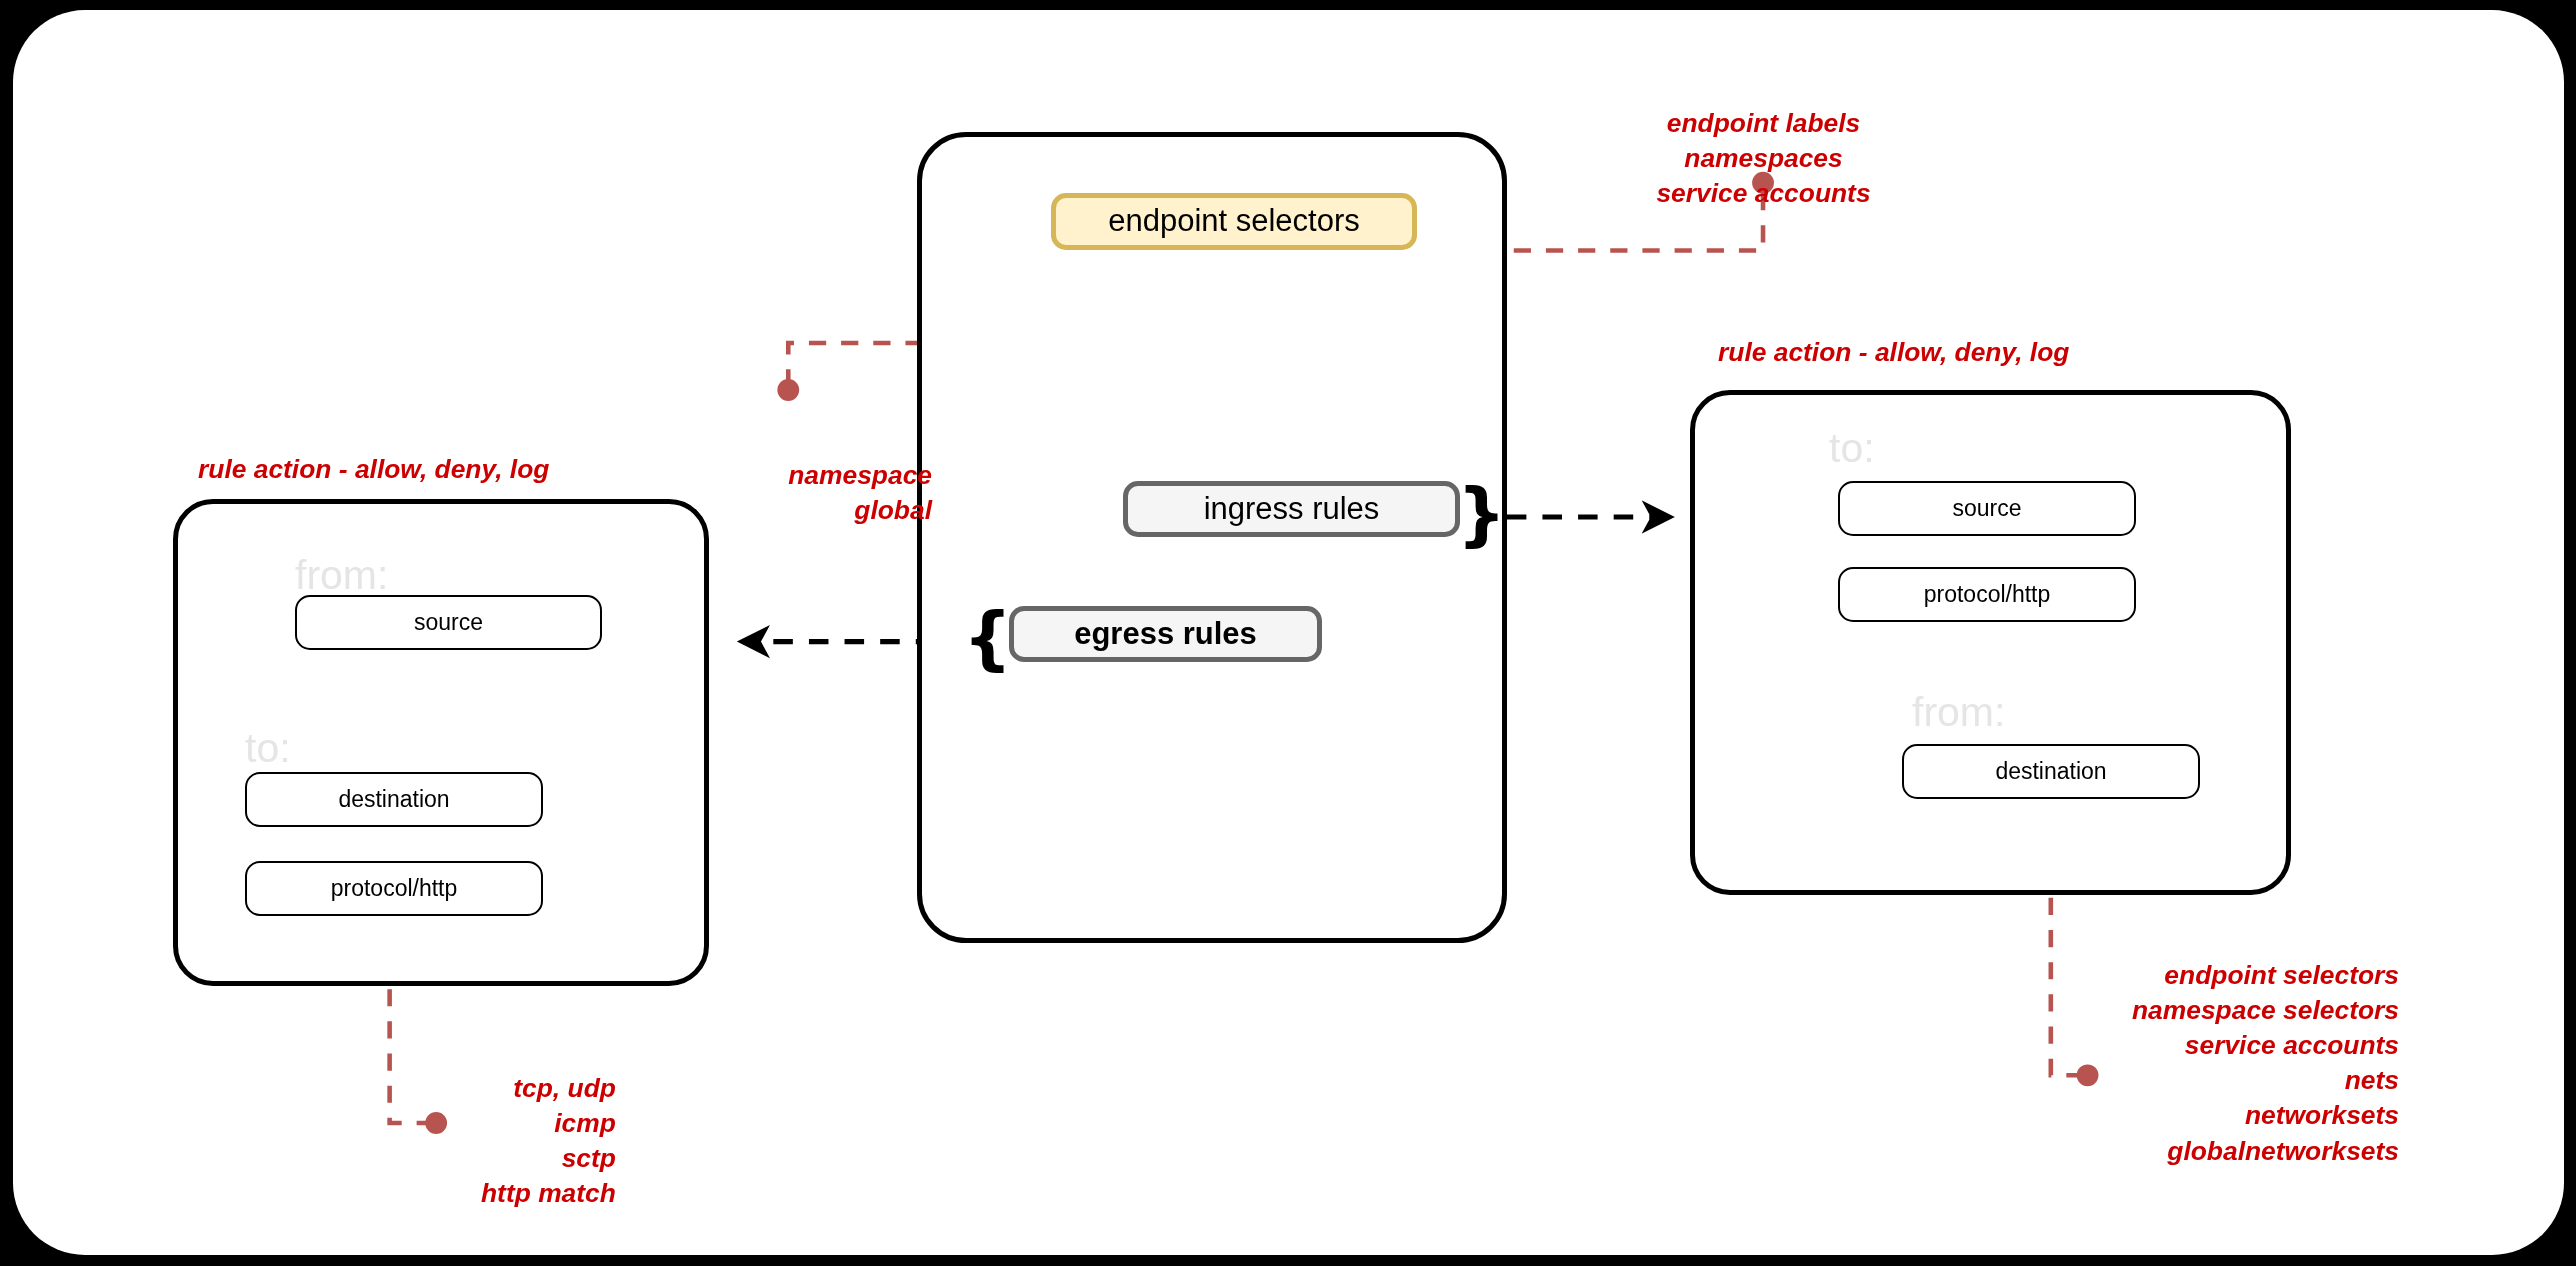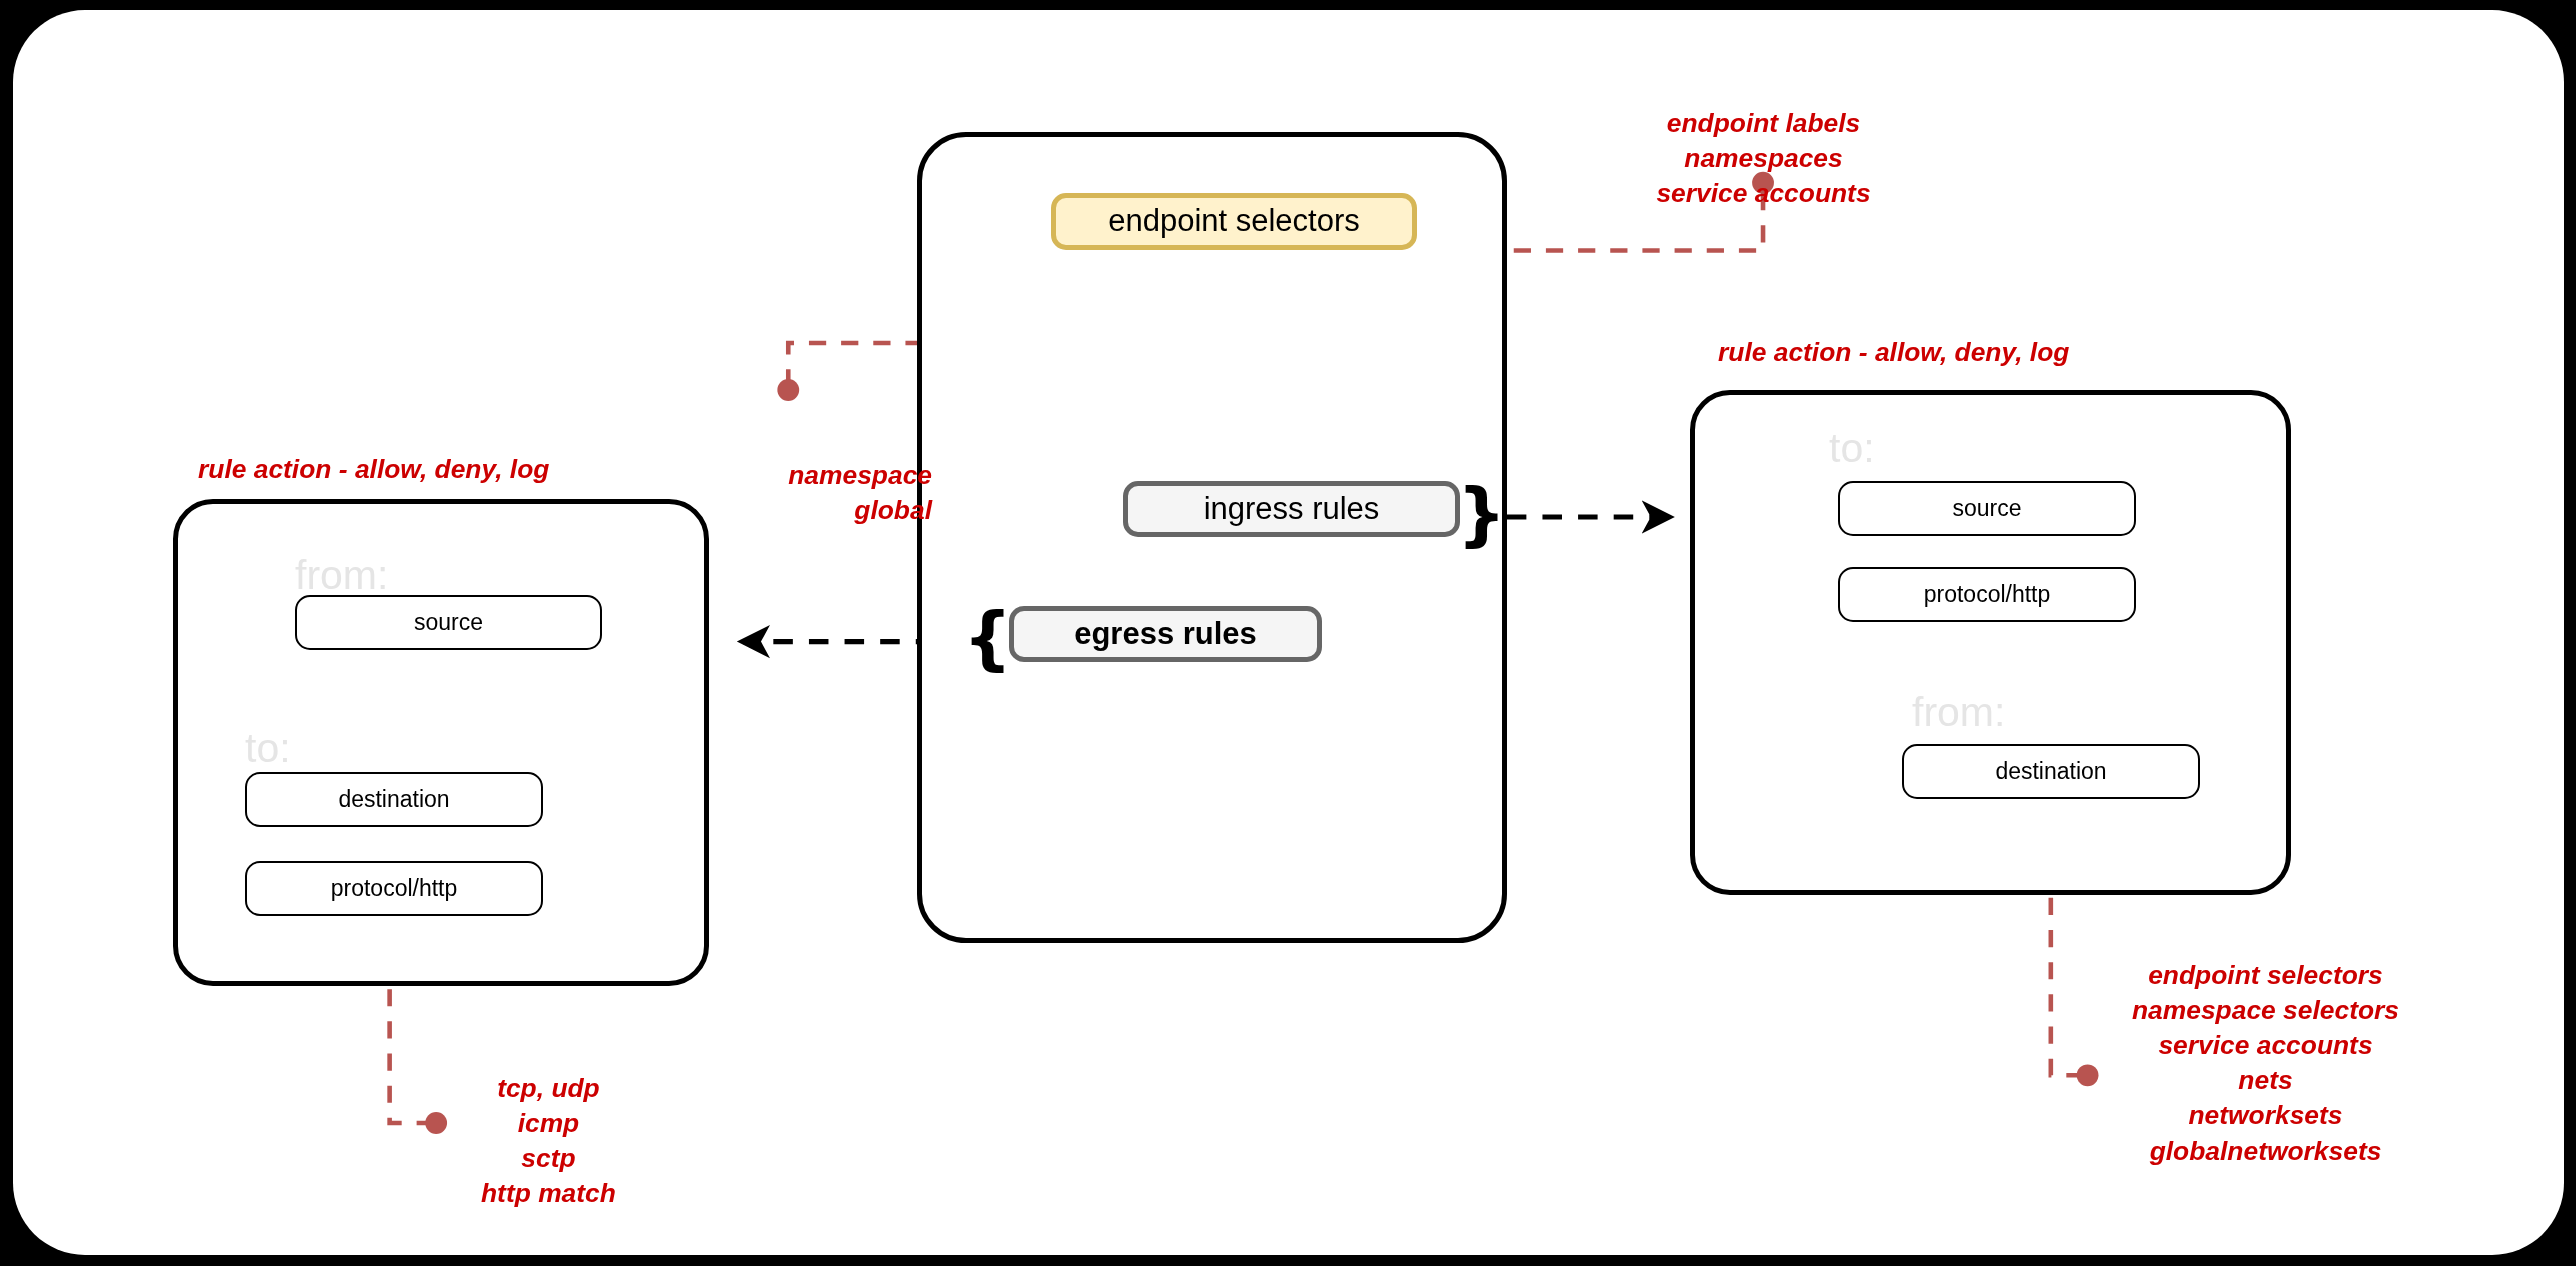--- a/index.html
+++ b/index.html
@@ -26,21 +26,21 @@
              font-size:31px;}
   .greybox{border:5.2px solid #666666;border-radius:15px;background:#f5f5f5;
            font-size:31px;}
 
   .sectlabel{position:absolute;font-size:41px;color:#e5e5e5;white-space:nowrap;}
 
   
   .redtext{position:absolute;color:#cc0000;font-weight:bold;font-style:italic;
            font-size:26.4px;line-height:1.33;white-space:pre;}
   .redtext.center{text-align:center;margin-top:46px;}
-  .redtext.left{text-align:center;}
+  .redtext.left{text-align:right;}
 
   
   .brace{position:absolute;font-size:69px;color:#000;font-weight:600;
          font-family:"DejaVu Sans",sans-serif;line-height:1;}
 
   svg.overlay{position:absolute;left:0;top:0;width:2576px;height:1266px;
               pointer-events:none;}
 </style>
 </head>
 <body>

